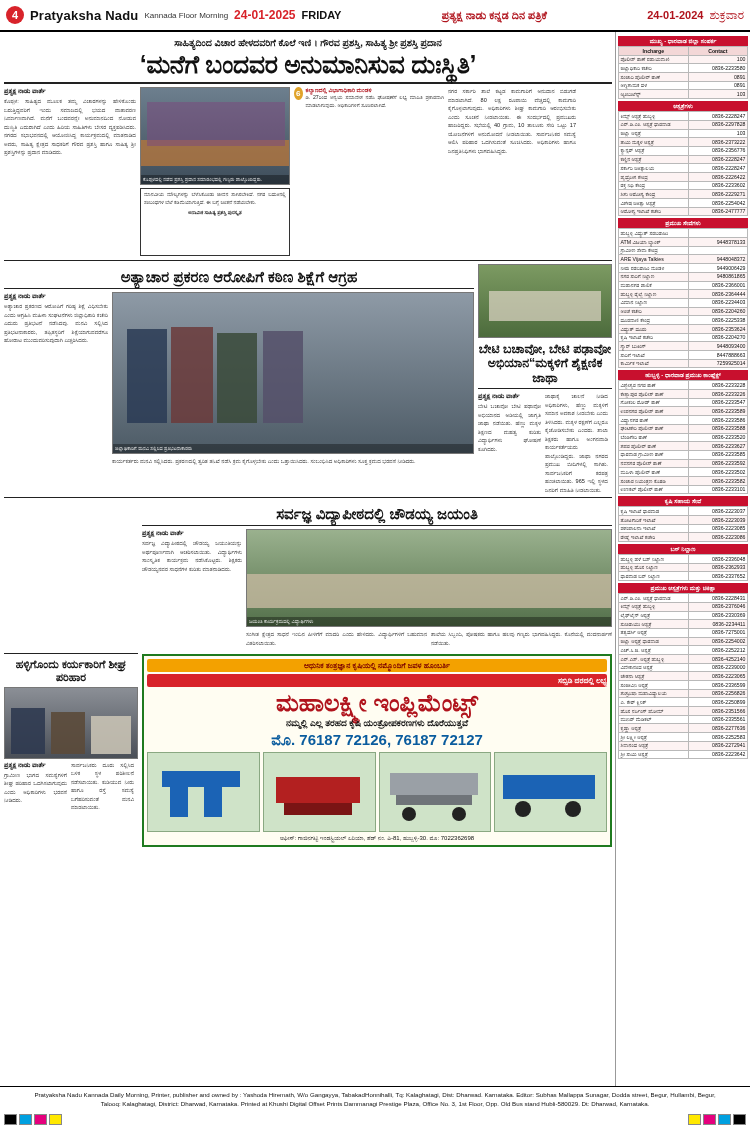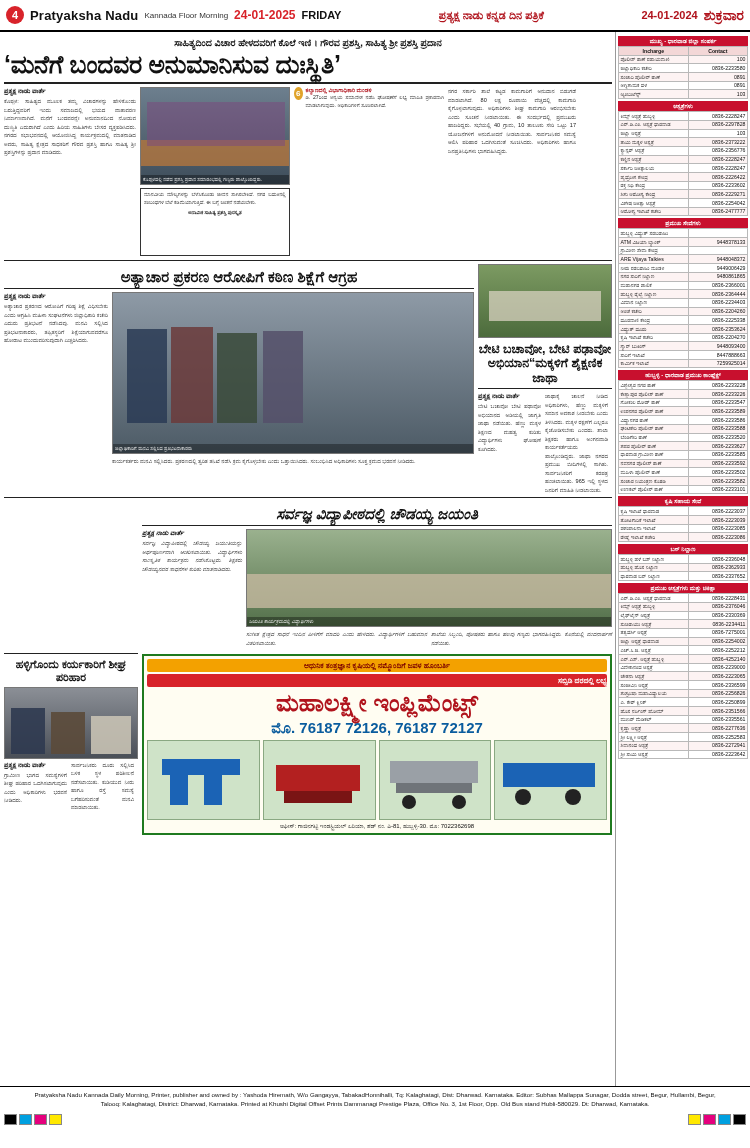--- a/index.html
+++ b/index.html
@@ -9,31 +9,31 @@
   
   .masthead{display:flex;align-items:center;height:30px;border-bottom:2px solid #000;padding:0 6px;gap:6px;}
   .pagebadge{width:18px;height:18px;border-radius:50%;background:#d8232a;color:#fff;font-size:11px;font-weight:bold;
     display:flex;align-items:center;justify-content:center;}
   .mh-name{font-size:13px;font-weight:bold;letter-spacing:.2px;}
   .mh-sub{font-size:8px;color:#333;}
   .mh-date{font-size:12px;font-weight:bold;color:#d8232a;}
   .mh-day{font-size:11px;font-weight:bold;}
   .mh-kan{font-size:11px;font-weight:bold;color:#b0131c;}
   .mh-date2{font-size:11px;font-weight:bold;color:#b0131c;}
-  .mh-day2{font-size:14px;font-weight:bold;color:#b0131c;text-align:right;}
+  .mh-day2{font-size:12px;font-weight:normal;color:#b0131c;text-align:right;}
   .spacer{flex:1;}
 
   
   .body-wrap{display:flex;width:750px;height:1054px;}
   .left{width:615px;padding:2px 3px 0 4px;box-sizing:border-box;}
   .right{width:135px;border-left:1px solid #999;padding:2px 2px 0 2px;box-sizing:border-box;}
 
   
   .kicker{font-size:9.5px;font-weight:bold;text-align:center;color:#111;margin:3px 0 1px;}
-  .head1{font-size:25px;font-weight:bold;text-align:left;line-height:1.12;margin:0 0 4px;letter-spacing:-.3px;}
+  .head1{font-size:25px;font-weight:bold;text-align:center;line-height:1.12;margin:0 0 4px;letter-spacing:-.3px;}
   .rule{height:1px;background:#222;margin:3px 0;}
   .rule2{height:2px;background:#222;margin:3px 0;}
 
   
   .byline{font-size:6.5px;font-weight:bold;color:#111;margin-bottom:2px;}
   .col-text{font-size:5.6px;line-height:1.52;text-align:justify;color:#1a1a1a;word-break:break-word;hyphens:auto;}
 
   .sec-head{font-size:15px;font-weight:bold;text-align:center;line-height:1.15;margin:4px 0 3px;}
   .sec-head.sm{font-size:12.5px;}
   .sec-head.xs{font-size:11px;}
@@ -172,21 +172,21 @@
             </div>
             <div style="width:63px;">
               <div class="col-text">ಜಾಥಾಕ್ಕೆ ಚಾಲನೆ ನೀಡಿದ ಅಧಿಕಾರಿಗಳು, ಹೆಣ್ಣು ಮಕ್ಕಳಿಗೆ ಸಮಾನ ಅವಕಾಶ ನೀಡಬೇಕು ಎಂದು ತಿಳಿಸಿದರು. ಮಕ್ಕಳ ರಕ್ಷಣೆಗೆ ಎಲ್ಲರೂ ಕೈಜೋಡಿಸಬೇಕು ಎಂದರು. ಶಾಲಾ ಶಿಕ್ಷಕರು ಹಾಗೂ ಅಂಗನವಾಡಿ ಕಾರ್ಯಕರ್ತೆಯರು ಪಾಲ್ಗೊಂಡಿದ್ದರು. ಜಾಥಾ ನಗರದ ಪ್ರಮುಖ ಬೀದಿಗಳಲ್ಲಿ ಸಾಗಿತು. ಸಾರ್ವಜನಿಕರಿಗೆ ಕರಪತ್ರ ಹಂಚಲಾಯಿತು. 965 ಇಲ್ಲಿ ಸ್ಥಳದ ಜನರಿಗೆ ಮಾಹಿತಿ ನೀಡಲಾಯಿತು.</div>
             </div>
           </div>
         </div>
       </div>
 
       <div class="rule" style="margin-top:3px;"></div>
 
-      <div style="display:flex;gap:4px;font-style:italic;">
+      <div style="display:flex;gap:4px;">
         <div style="width:134px;"></div>
         <div style="flex:1;">
           <div class="sec-head">ಸರ್ವಜ್ಞ ವಿದ್ಯಾಪೀಠದಲ್ಲಿ ಚೌಡಯ್ಯ ಜಯಂತಿ</div>
           <div class="rule"></div>
           <div style="display:flex;gap:4px;">
             <div style="width:100px;">
               <div class="byline">ಪ್ರತ್ಯಕ್ಷ ನಾಡು ವಾರ್ತೆ</div>
               <div class="col-text">ಸರ್ವಜ್ಞ ವಿದ್ಯಾಪೀಠದಲ್ಲಿ ಚೌಡಯ್ಯ ಜಯಂತಿಯನ್ನು ಅರ್ಥಪೂರ್ಣವಾಗಿ ಆಚರಿಸಲಾಯಿತು. ವಿದ್ಯಾರ್ಥಿಗಳು ಸಾಂಸ್ಕೃತಿಕ ಕಾರ್ಯಕ್ರಮ ನಡೆಸಿಕೊಟ್ಟರು. ಶಿಕ್ಷಕರು ಚೌಡಯ್ಯನವರ ಸಾಧನೆಗಳ ಕುರಿತು ಮಾತನಾಡಿದರು.</div>
             </div>
             <div style="flex:1;">
@@ -225,20 +225,21 @@
               <div class="col-text">ಸಾರ್ವಜನಿಕರು ದೂರು ಸಲ್ಲಿಸಿದ ಬಳಿಕ ಸ್ಥಳ ಪರಿಶೀಲನೆ ನಡೆಸಲಾಯಿತು. ಕುಡಿಯುವ ನೀರು ಹಾಗೂ ರಸ್ತೆ ಸಮಸ್ಯೆ ಬಗೆಹರಿಸುವಂತೆ ಮನವಿ ಮಾಡಲಾಯಿತು.</div>
             </div>
           </div>
         </div>
 
         <div style="flex:1;">
           <div class="advert">
             <div class="ad-strip">ಆಧುನಿಕ ತಂತ್ರಜ್ಞಾನ ಕೃಷಿಯಲ್ಲಿ ನಮ್ಮೊಂದಿಗೆ ಜವಳ ಹೂಂಬರ್ತಿ</div>
             <div class="ad-strip2">ಸಬ್ಸಿಡಿ ದರದಲ್ಲಿ ಲಭ್ಯ</div>
             <div class="ad-title">ಮಹಾಲಕ್ಷ್ಮೀ ಇಂಪ್ಲಿಮೆಂಟ್ಸ್</div>
+            <div class="ad-sub">ನಮ್ಮಲ್ಲಿ ಎಲ್ಲ ತರಹದ ಕೃಷಿ ಯಂತ್ರೋಪಕರಣಗಳು ದೊರೆಯುತ್ತವೆ</div>
             <div class="ad-phone">ಮೊ. 76187 72126, 76187 72127</div>
             <div class="ad-photos">
               <div class="ph">
                 <div style="position:absolute;left:14px;top:18px;width:78px;height:16px;" class="m-blue"></div>
                 <div style="position:absolute;left:22px;top:34px;width:18px;height:30px;" class="m-blue"></div>
                 <div style="position:absolute;left:56px;top:34px;width:18px;height:30px;" class="m-blue"></div>
               </div>
               <div class="ph">
                 <div style="position:absolute;left:12px;top:24px;width:84px;height:26px;" class="m-red"></div>
                 <div style="position:absolute;left:20px;top:50px;width:68px;height:12px;background:#7a1414;"></div>

